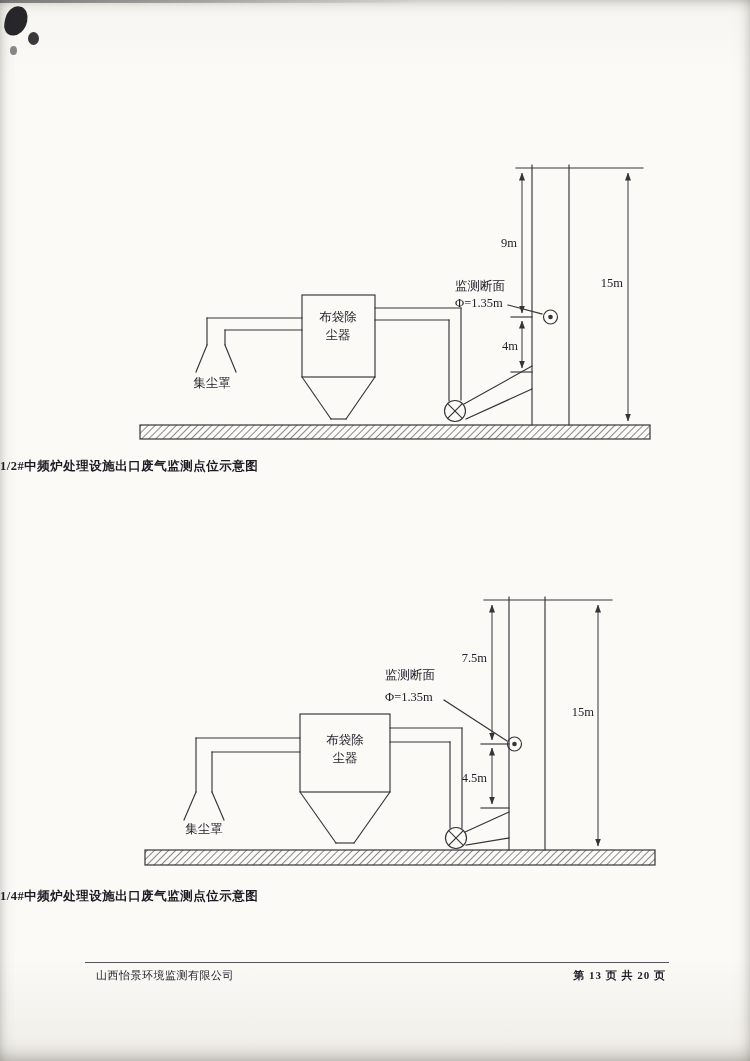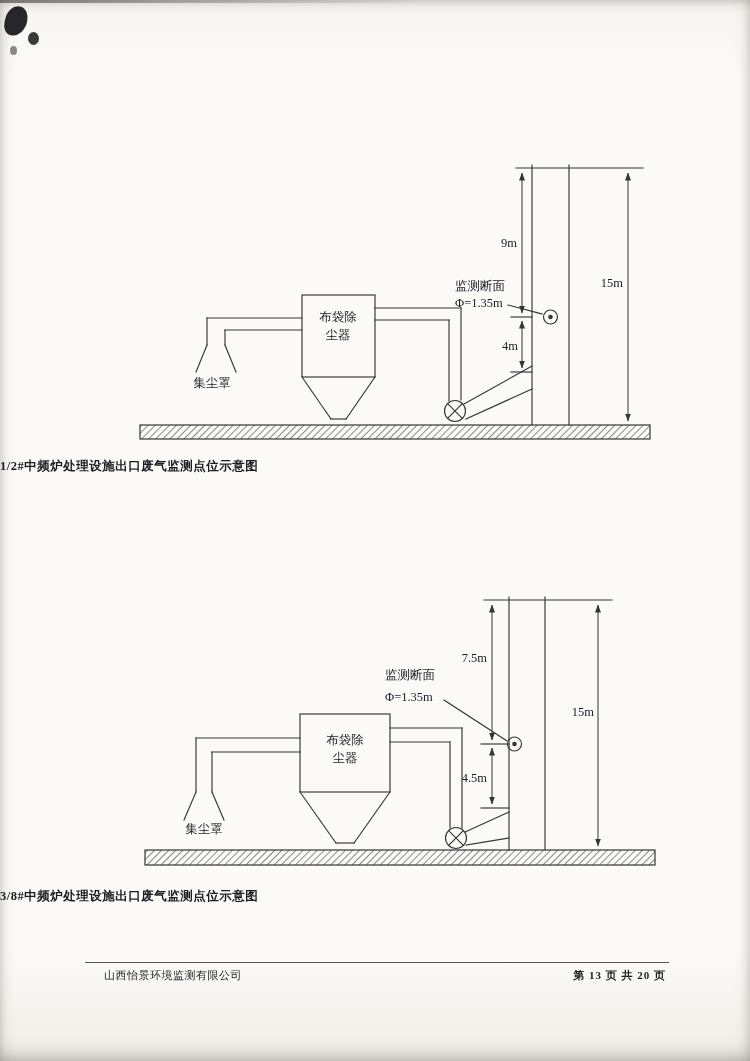--- a/index.html
+++ b/index.html
@@ -15,21 +15,21 @@
     color:#1d1c24;
     overflow:hidden;
   }
   .heading{position:absolute;left:110px;top:100px;font-size:15.5px;font-weight:bold;letter-spacing:.6px;}
   .diagram{position:absolute;left:0;}
   .ln{stroke:#35343a;stroke-width:1.15;fill:none;stroke-linecap:square;}
   .dim{stroke:#35343a;stroke-width:1;fill:none;}
   svg text{font-family:"Liberation Serif", serif;font-size:12.5px;fill:#22212b;}
   .caption{position:absolute;left:0;width:750px;font-size:12.5px;font-weight:bold;letter-spacing:.5px;}
   .footer-rule{position:absolute;left:85px;top:962px;width:584px;border-top:1.2px solid #55545c;}
-  .footer-company{position:absolute;left:104px;top:968px;font-size:11px;letter-spacing:.5px;}
+  .footer-company{position:absolute;left:96px;top:968px;font-size:11px;letter-spacing:.5px;}
   .footer-page{position:absolute;right:84px;top:968px;font-size:11px;font-weight:bold;letter-spacing:1px;}
   .blob{position:absolute;background:#17161a;}
 </style>
 </head>
 <body>
 
 <div class="page">
 
   <div class="blob" style="left:5px;top:6px;width:22px;height:30px;border-radius:55% 45% 60% 40%;transform:rotate(12deg);opacity:.93"></div>
   <div class="blob" style="left:28px;top:32px;width:11px;height:13px;border-radius:50%;opacity:.85"></div>
@@ -188,19 +188,19 @@
       <circle class="ln" cx="514.5" cy="744" r="7" fill="#fcfbf8"></circle>
       <circle cx="514.5" cy="744" r="2.3" fill="#35343a"></circle>
     </g>
 
     <text x="385" y="679">监测断面</text>
     <text x="385" y="701">Φ=1.35m</text>
 
     <rect x="145" y="850" width="510" height="15" fill="url(#hatch2)" stroke="#35343a" stroke-width="1.2"></rect>
   </svg>
 
-  <div class="caption" style="top:888px">3/8#中频炉处理设施出口废气监测点位示意图</div>
+  <div class="caption" style="top:888px">1/4#中频炉处理设施出口废气监测点位示意图</div>
 
   <div class="footer-rule"></div>
   <div class="footer-company">山西怡景环境监测有限公司</div>
   <div class="footer-page">第 13 页 共 20 页</div>
 
 </div>
 
 </body></html>

